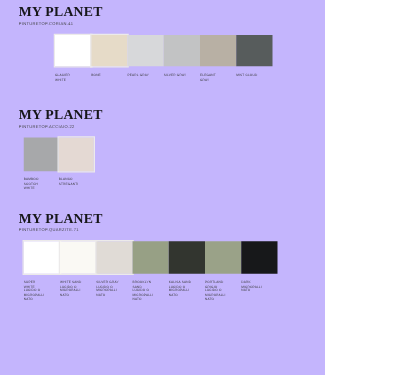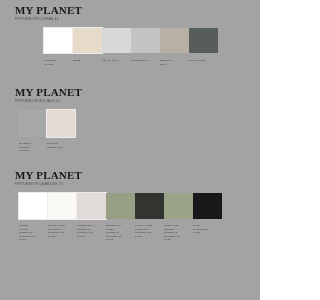--- a/index.html
+++ b/index.html
@@ -10,21 +10,21 @@
     width: 260px;
     height: 300px;
     background: #ffffff;
     font-family: "Liberation Sans", sans-serif;
     overflow: hidden;
   }
   .page {
     width: 260px;
     height: 300px;
     position: relative;
-    background: #a3a3a3;
+    background: #c4b5fd;
     box-sizing: border-box;
   }
 
   .section {
     position: absolute;
     left: 0;
     width: 260px;
   }
   .sec-1 { top: 4px; }
   .sec-2 { top: 86px; }

